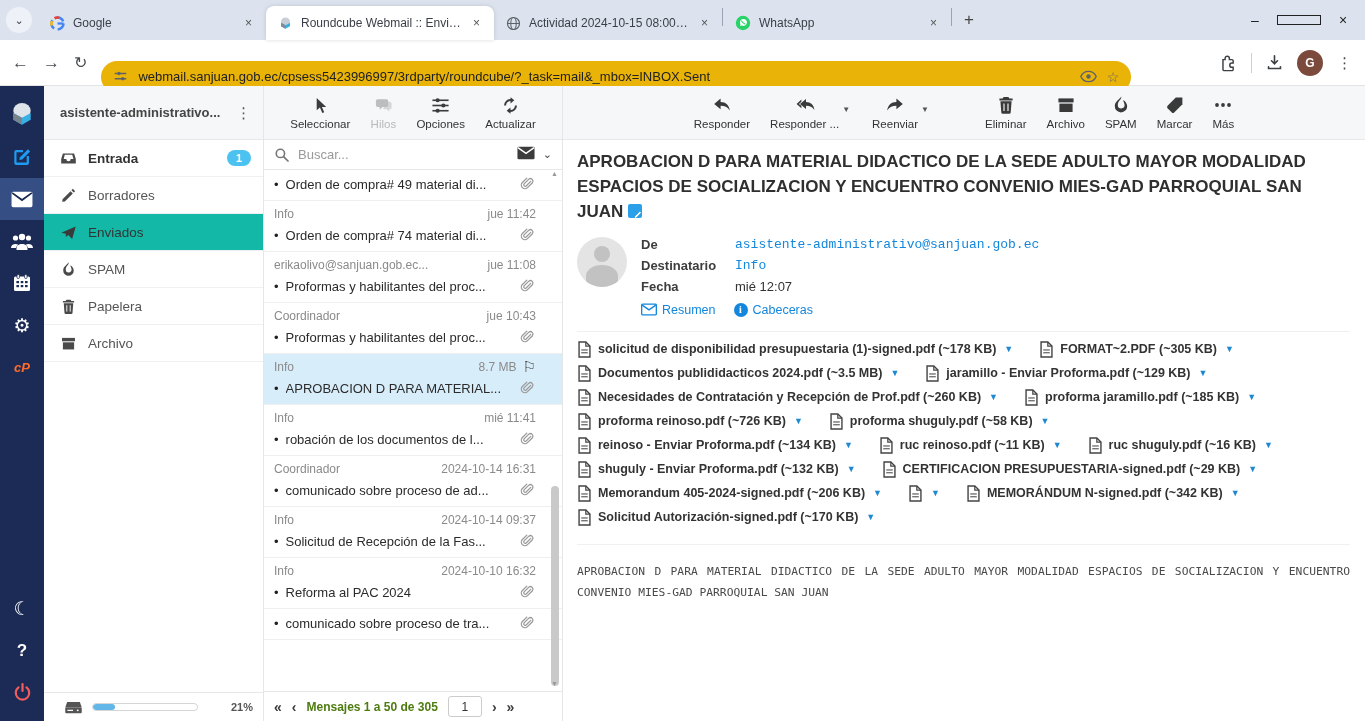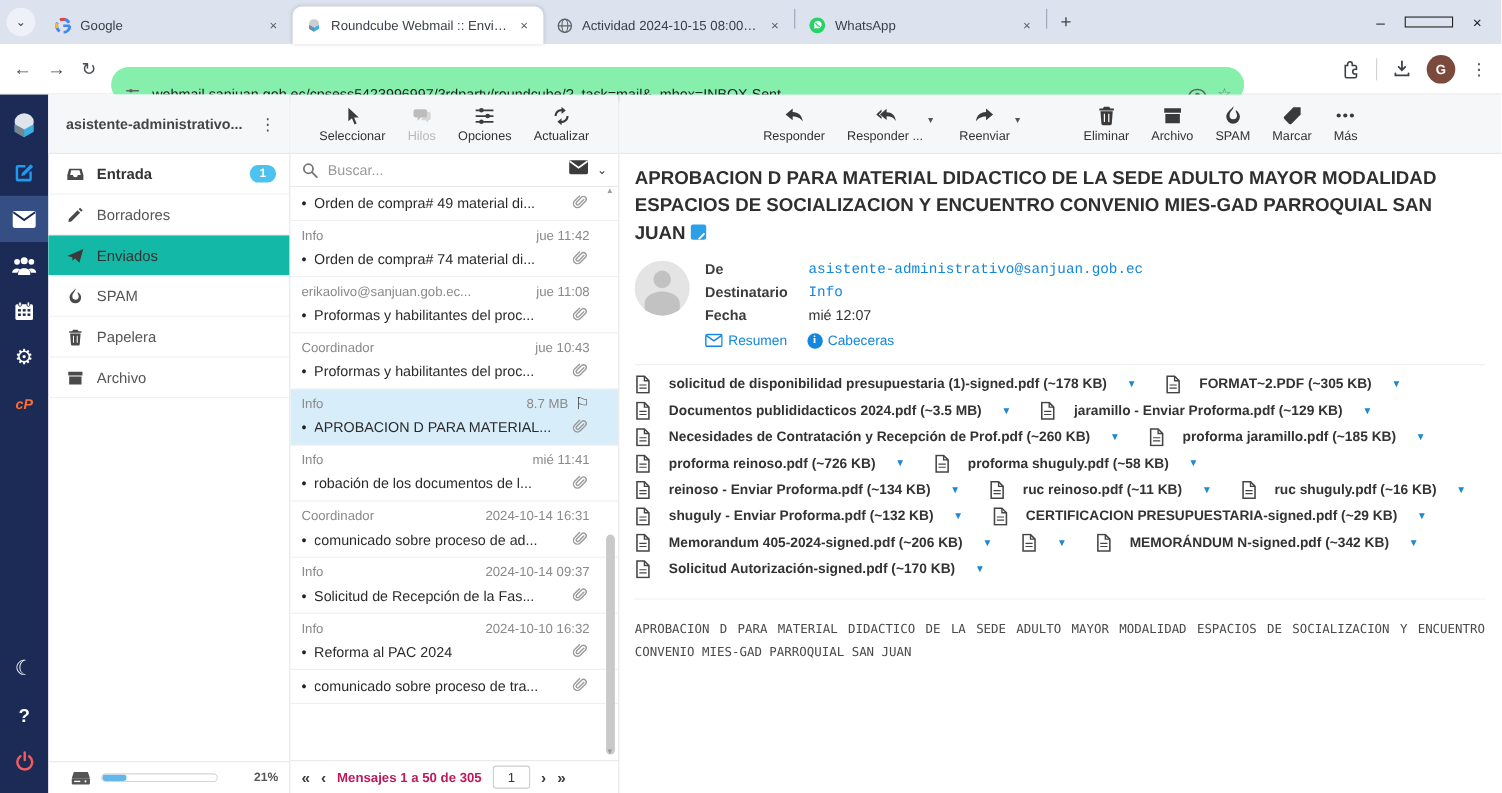--- a/index.html
+++ b/index.html
@@ -18,22 +18,22 @@
   .tabsep { width:1px; height:18px; background:#9aa4b5; margin-bottom:14px; }
   .newtab { font-size:17px; color:#444; padding:0 12px; margin-bottom:10px; cursor:pointer; }
   .wincontrols { margin-left:auto; display:flex; align-items:center; height:40px; }
   .wincontrols span { width:44px; text-align:center; font-size:14px; color:#222; line-height:40px; }
   .wc-box { display:inline-block; width:10px; height:10px; border:1.4px solid #222; }
 
   .chrome-toolbar { height:46px; background:#fff; display:flex; align-items:center;
     padding:0 12px; gap:14px; border-bottom:1px solid #e3e3e3; }
   .navbtn { font-size:17px; color:#474c51; }
   .navbtn.reload { font-size:16px; }
-  .omnibox { flex:1; max-width:1030px; height:32px; background:#86efac; border-radius:16px;
-    display:flex; align-items:flex-end; padding:0 12px; gap:10px;margin-top:28px; }
+  .omnibox { flex:1; max-width:1030px; height:32px; background:#eab308; border-radius:16px;
+    display:flex; align-items:center; padding:0 12px; gap:10px;margin-top:28px; }
   .omnibox input { flex:1; border:none; background:transparent; outline:none;
     font-size:13px; color:#202124; font-family:"Liberation Sans",sans-serif; }
   .omni-ic { color:#5f6368; font-size:14px; }
   .chrome-right { display:flex; align-items:center; gap:14px; margin-left:auto; }
   .vbar { width:1px; height:20px; background:#d0d0d0; }
   .avatar-g { width:26px; height:26px; border-radius:50%; background:#7b4a3c; color:#fff;
     font-size:12px; font-weight:bold; display:flex; align-items:center; justify-content:center; }
   .kebab { font-size:15px; color:#444; letter-spacing:1px; }
 
   
@@ -93,21 +93,21 @@
   .msg-subj { display:flex; align-items:center; gap:7px; height:22px; font-size:13px; color:#2b2b2b; }
   .msg-subj .dot { color:#222; font-size:13px; }
   .msg-subj .stext { flex:1; white-space:nowrap; overflow:hidden; text-overflow:ellipsis; }
   .clip { width:17px; height:17px; flex:0 0 17px; }
   .lscroll { position:absolute; right:1px; top:0; bottom:0; width:12px; }
   .lscroll .arr { position:absolute; left:2px; font-size:7px; color:#999; }
   .lscroll .thumb { position:absolute; left:2px; width:8px; background:#c9c9c9; border-radius:4px; }
   .lfooter { height:30px; border-top:1px solid #e8e8e8; display:flex; align-items:center;
     gap:10px; padding:0 10px; }
   .pagechev { font-size:14px; font-weight:bold; color:#3c3c3c; cursor:pointer; }
-  .pagetext { font-size:12px; color:#be185d; font-weight:bold; }
+  .pagetext { font-size:12px; color:#4d7c0f; font-weight:bold; }
   .pageinput { width:34px; height:21px; border:1px solid #ccc; border-radius:3px; text-align:center;
     font-size:12px; color:#333; outline:none; }
 
   
   .main-col { flex:1; display:flex; flex-direction:column; min-width:0; }
   .mtoolbar { height:54px; background:#f6f7f8; border-bottom:1px solid #e8e8e8; display:flex;
     align-items:center; justify-content:center; gap:20px; }
   .mgroup { display:flex; align-items:flex-end; gap:2px; }
   .mbtn { display:flex; flex-direction:column; align-items:center; gap:3px; font-size:11.5px; color:#333; cursor:pointer; }
   .mbtn svg { width:20px; height:20px; }
@@ -129,21 +129,21 @@
   .hlabel { width:94px; font-weight:bold; color:#3d3d3d; }
   .hlink { color:#1387dd; text-decoration:none;font-family:Liberation Mono, monospace; }
   .hval { color:#333; }
   .hactions { display:flex; gap:18px; margin-top:9px; }
   .hact { display:flex; align-items:center; gap:5px; color:#1387dd; font-size:12.5px; cursor:pointer; }
   .hact svg { width:16px; height:13px; }
   .infoc { width:14px; height:14px; border-radius:50%; background:#1387dd; color:#fff; font-size:10px;
     font-weight:bold; display:flex; align-items:center; justify-content:center; font-family:"Liberation Serif",serif; }
   .attachments { margin-top:14px; border-top:1px solid #f0f0f0; padding-top:9px; display:flex;
     flex-wrap:wrap; column-gap:26px; row-gap:7px; max-width:792px; }
-  .att { display:flex; align-items:center; gap:16px; font-size:12.5px; font-weight:bold; color:#333; cursor:pointer; }
+  .att { display:flex; align-items:center; gap:6px; font-size:12.5px; font-weight:bold; color:#333; cursor:pointer; }
   .att .fdoc { width:15px; height:17px; flex:0 0 15px; }
   .att .acaret { color:#1e88d2; font-size:9px; margin-left:2px; }
   .mailbody { margin-top:18px; border-top:1px solid #f0f0f0; padding-top:16px;
     font-family:"DejaVu Sans Mono", monospace; font-size:11.3px; color:#4a4a4a;
     line-height:1.9; text-align:justify; max-width:782px; }
 </style>
 </head>
 <body>
 
 <div class="tabstrip">

